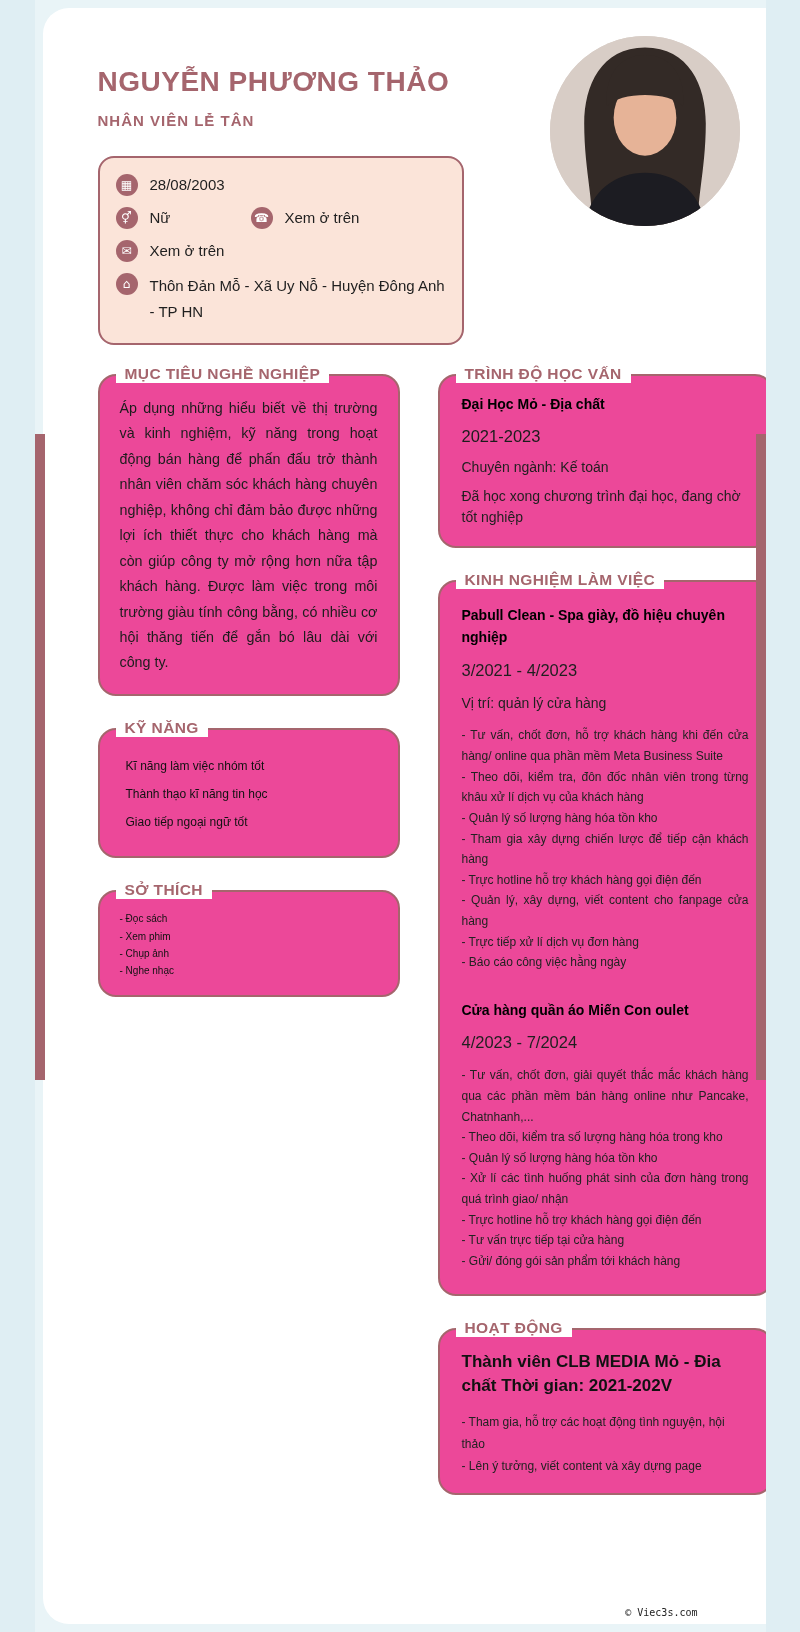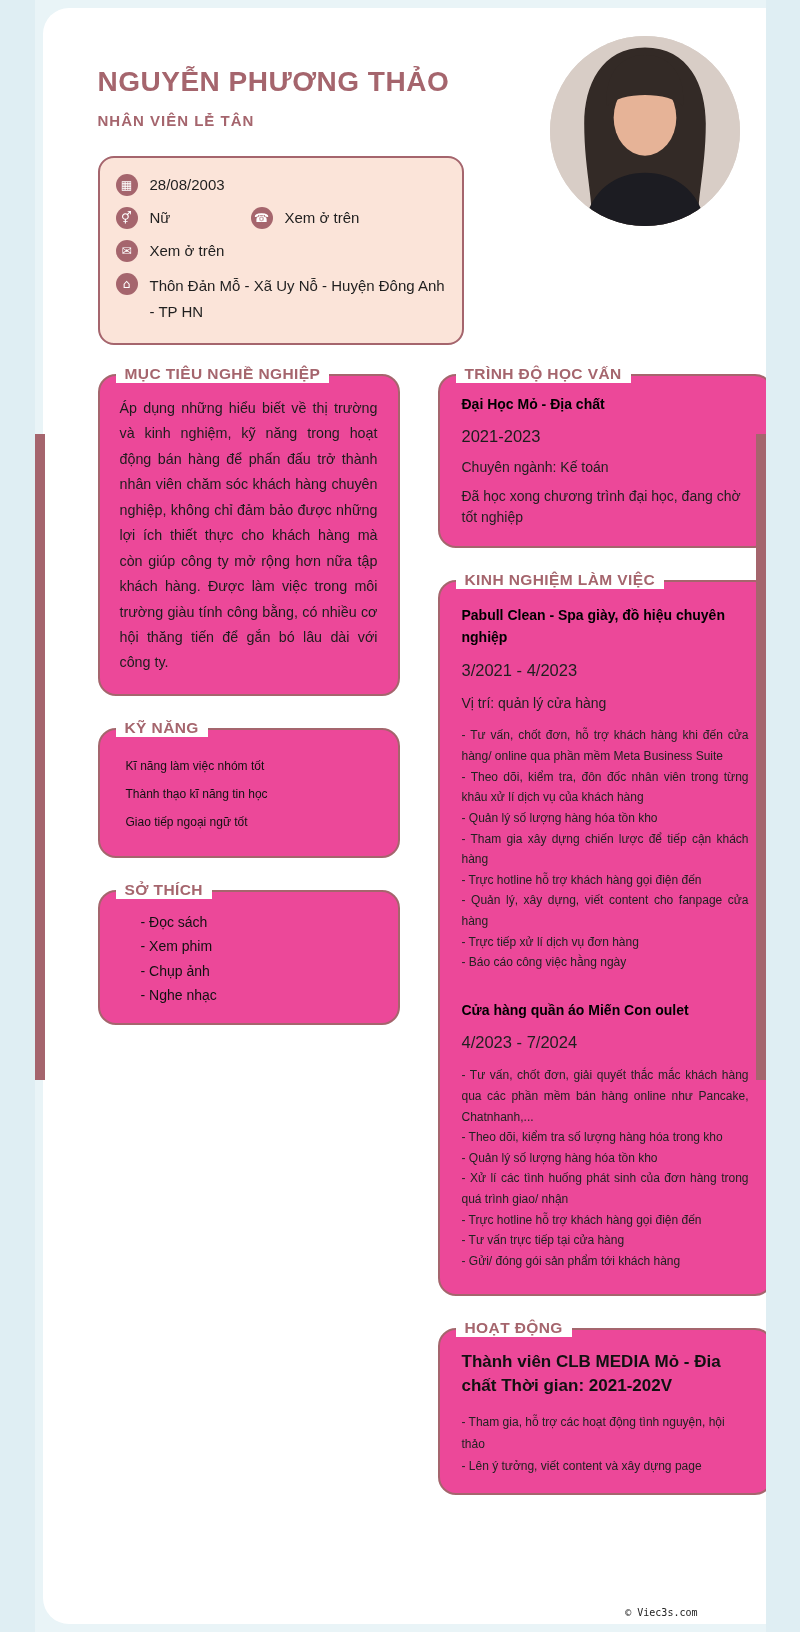--- a/index.html
+++ b/index.html
@@ -37,21 +37,21 @@
 
   .box { position:relative; border:2px solid #a5656d; border-radius:18px; margin-top:14px; margin-bottom:32px; background:#ec4899; }
   .box-title { position:absolute; top:-11px; left:16px; background:#fff; padding:0 9px; color:#a5656d; font-size:15.5px; font-weight:bold; letter-spacing:.4px; white-space:nowrap; }
 
   .objective-text { padding:20px 20px 18px 20px; font-size:14.3px; line-height:1.78; text-align:justify; color:#1c1c1c; }
 
   .skills-list { padding:22px 20px 20px 26px; }
   .skills-list div { font-size:12px; line-height:2.35; color:#111; }
 
   .hobby-list { padding:18px 20px 16px 20px; }
-  .hobby-list div { font-size:14px; line-height:1.72; color:#111;margin-left:21px; }
+  .hobby-list div { font-size:10px; line-height:1.72; color:#111; }
 
   .edu-body { padding:20px 22px 18px 22px; }
   .edu-school { font-size:14px; font-weight:bold; color:#000; margin-bottom:15px; }
   .edu-period { font-size:16.5px; color:#1c1c1c; margin-bottom:13px; }
   .edu-major { font-size:14px; margin-bottom:11px; }
   .edu-note { font-size:14px; line-height:1.5; }
 
   .exp-body { padding:22px 22px 18px 22px; }
   .job { margin-bottom:26px; }
   .job:last-child { margin-bottom:4px; }

